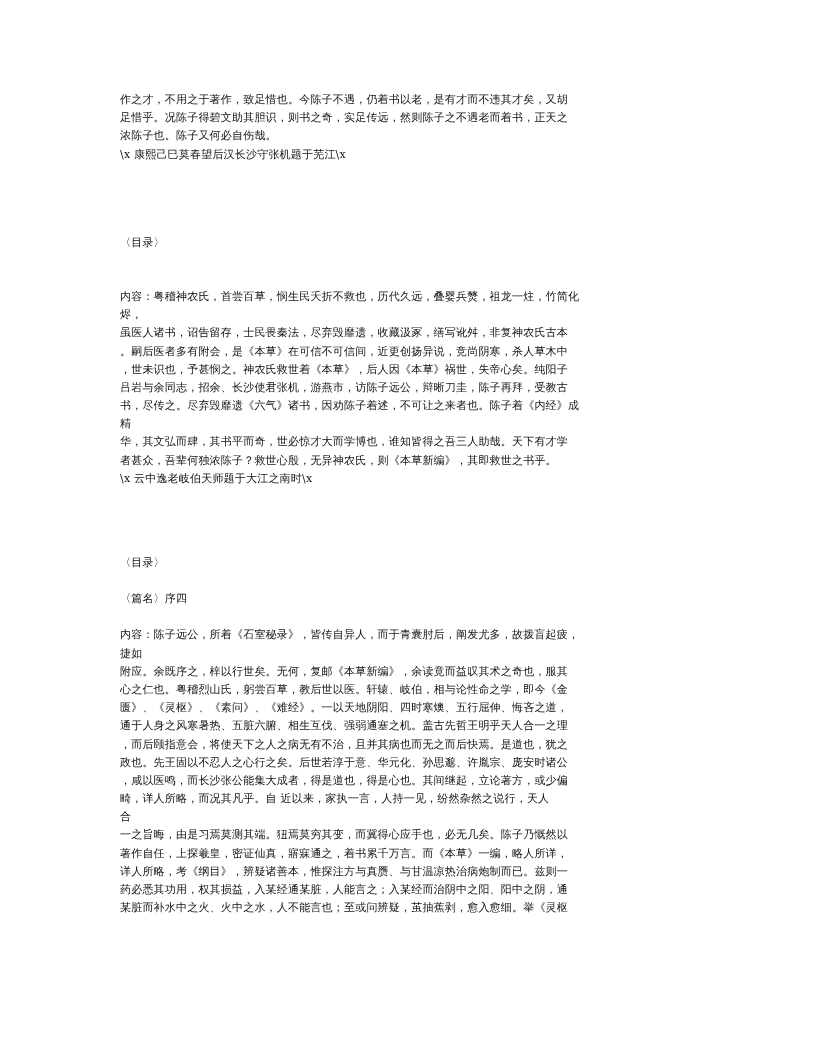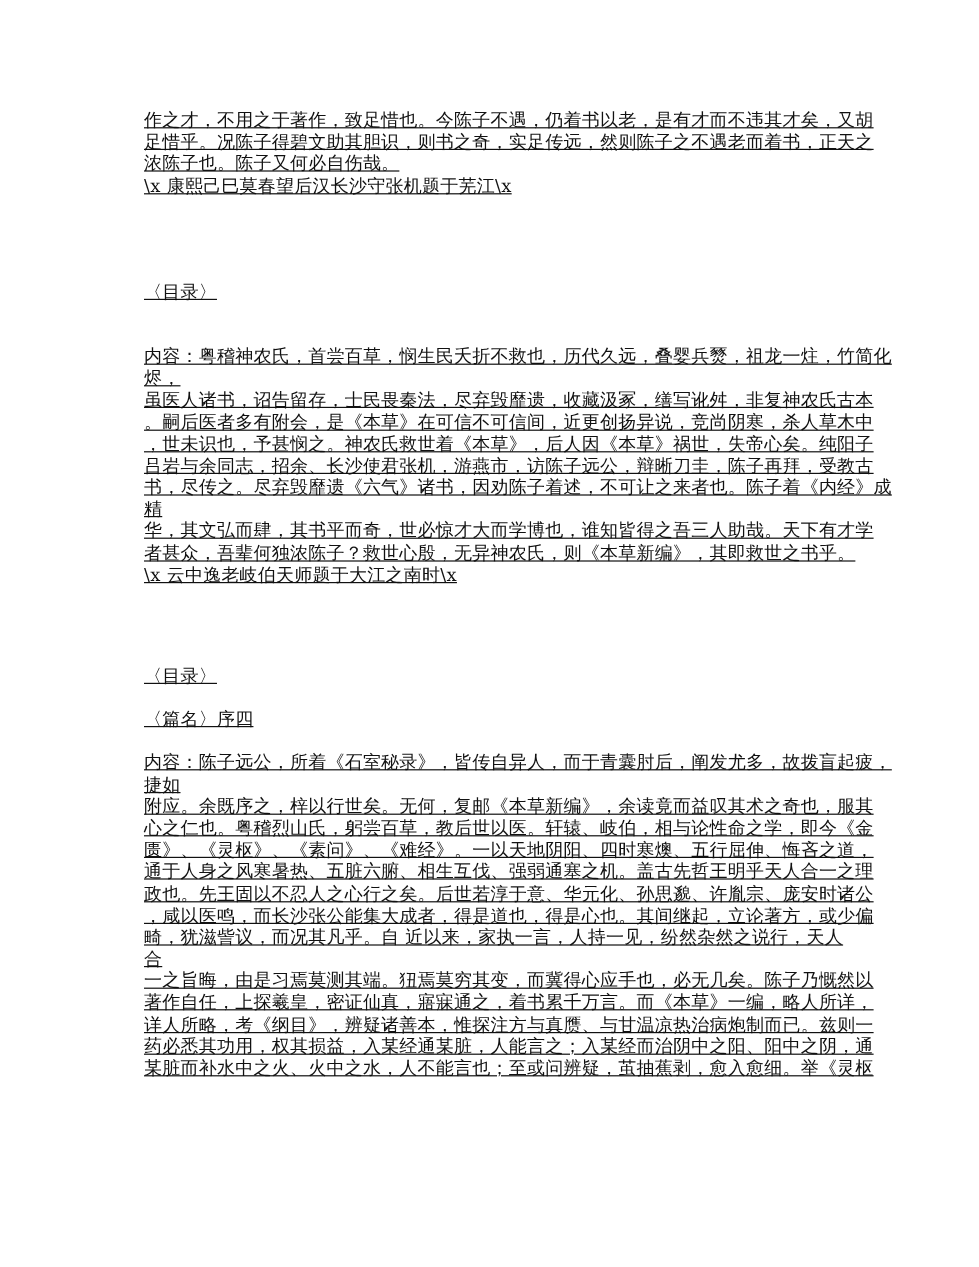--- a/index.html
+++ b/index.html
@@ -2,21 +2,21 @@
 <html><head>
   <meta charset="utf-8">
   <style>
     html, body { margin: 0; padding: 0; background: #ffffff; }
     body {
       width: 816px; height: 1056px; position: relative; overflow: hidden;
       font-family: "DejaVu Serif", "Liberation Serif", serif;
       color: #111111;
     }
     .page { position: absolute; left: 120px; top: 91px; width: 570px; }
-    .line { font-size: 15px; line-height: 18.2px; height: 18.2px; white-space: nowrap; letter-spacing: 0.2px; text-decoration: underline; }
+    .line { font-size: 11px; line-height: 18.2px; height: 18.2px; white-space: nowrap; letter-spacing: 0.2px; }
     .gap-mid { height: 18px; }
     .block { margin: 0; }
   </style>
 </head>
 <body>
 
 <div class="page">
 
   <div class="block">
     <div class="line">作之才，不用之于著作，致足惜也。今陈子不遇，仍着书以老，是有才而不违其才矣，又胡</div>
@@ -50,23 +50,24 @@
     <div class="line">〈目录〉</div>
     <div class="gap-mid"></div>
     <div class="line">〈篇名〉序四</div>
     <div class="gap-mid"></div>
     <div class="line">内容：陈子远公，所着《石室秘录》，皆传自异人，而于青囊肘后，阐发尤多，故拨盲起疲，</div>
     <div class="line">捷如</div>
     <div class="line">附应。余既序之，梓以行世矣。无何，复邮《本草新编》，余读竟而益叹其术之奇也，服其</div>
     <div class="line">心之仁也。粤稽烈山氏，躬尝百草，教后世以医。轩辕、岐伯，相与论性命之学，即今《金</div>
     <div class="line">匮》、《灵枢》、《素问》、《难经》。一以天地阴阳、四时寒燠、五行屈伸、悔吝之道，</div>
     <div class="line">通于人身之风寒暑热、五脏六腑、相生互伐、强弱通塞之机。盖古先哲王明乎天人合一之理</div>
+    <div class="line">，而后颐指意会，将使天下之人之病无有不治，且并其病也而无之而后快焉。是道也，犹之</div>
     <div class="line">政也。先王固以不忍人之心行之矣。后世若淳于意、华元化、孙思邈、许胤宗、庞安时诸公</div>
     <div class="line">，咸以医鸣，而长沙张公能集大成者，得是道也，得是心也。其间继起，立论著方，或少偏</div>
-    <div class="line">畸，犹滋訾议，而况其凡乎。自 近以来，家执一言，人持一见，纷然杂然之说行，天人</div>
+    <div class="line">畸，详人所略，而况其凡乎。自 近以来，家执一言，人持一见，纷然杂然之说行，天人</div>
     <div class="line">合</div>
     <div class="line">一之旨晦，由是习焉莫测其端。狃焉莫穷其变，而冀得心应手也，必无几矣。陈子乃慨然以</div>
     <div class="line">著作自任，上探羲皇，密证仙真，寤寐通之，着书累千万言。而《本草》一编，略人所详，</div>
     <div class="line">详人所略，考《纲目》，辨疑诸善本，惟探注方与真赝、与甘温凉热治病炮制而已。兹则一</div>
     <div class="line">药必悉其功用，权其损益，入某经通某脏，人能言之；入某经而治阴中之阳、阳中之阴，通</div>
     <div class="line">某脏而补水中之火、火中之水，人不能言也；至或问辨疑，茧抽蕉剥，愈入愈细。举《灵枢</div>
   </div>
 
 </div>
 

